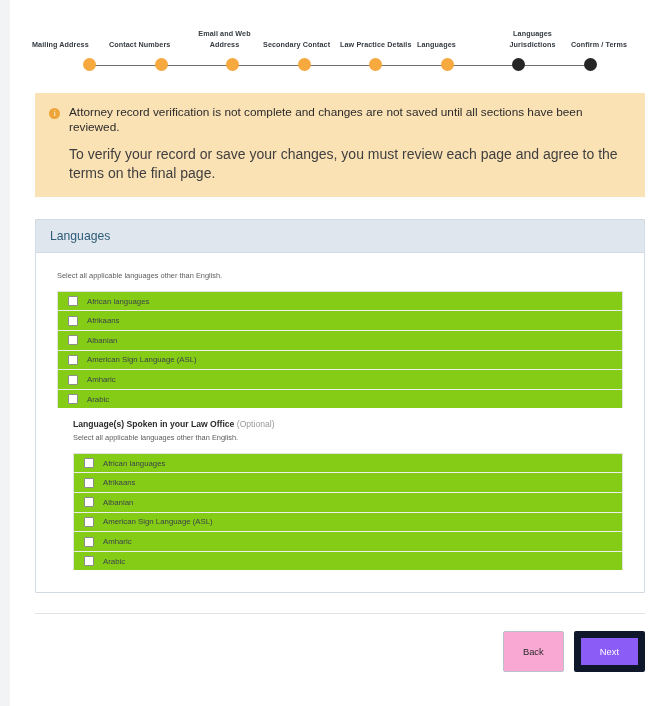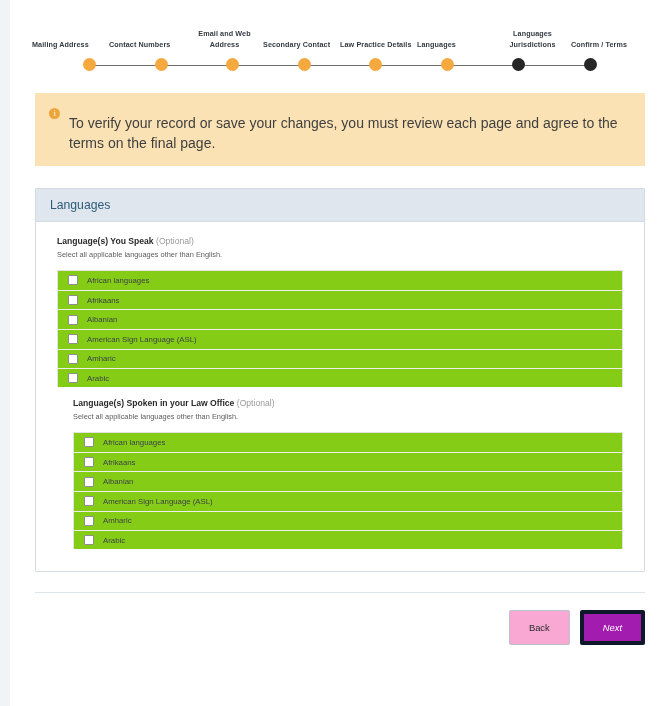--- a/index.html
+++ b/index.html
@@ -86,21 +86,21 @@
   
   .divider { margin: 20px 25px 0 25px; border-top: 1px solid #dfe4e9; }
   .actions {
     margin: 17px 25px 0 25px; display: flex; justify-content: flex-end; gap: 10px;
   }
   .btn {
     font-size: 9.4px; padding: 8px 19px; border-radius: 2px;
     cursor: pointer; font-family: "Liberation Sans", sans-serif;
   }
   .btn-secondary { background: #f9a8d4; border: 1px solid #b9c2cb; color: #2b2b2b; }
-  .btn-primary   { background: #a21caf; border: 4px solid #0f172a; color: #ffffff; font-style: italic; }
+  .btn-primary   { background: #8b5cf6; border: 7px solid #0f172a; color: #ffffff; }
 </style>
 </head>
 <body>
 
 <div id="page">
 
   <div class="stepper">
     <div class="stepper-row" id="stepper-labels">
         <div class="step">
           <div class="step-label">Mailing Address</div>
@@ -151,29 +151,29 @@
         </div>
         <div class="dot-cell">
           <div class="dot pending"></div>
         </div>
       </div>
   </div>
 
   <div class="alert">
     <div class="alert-icon">i</div>
     <div class="alert-body">
+      <div class="alert-title">Attorney record verification is not complete and changes are not saved until all sections have been reviewed.</div>
       <div class="alert-sub">To verify your record or save your changes, you must review each page and agree to the terms on the final page.</div>
     </div>
   </div>
 
   <div class="panel">
     <div class="panel-head">Languages</div>
     <div class="panel-body" id="panel-body">
         <div class="">
-          <div class="field-label"><span>Language(s) You Speak</span> <span class="opt">(Optional)</span></div>
           <div class="field-help">Select all applicable languages other than English.</div>
           <div class="list-box">
             <div class="list-row">
               <span class="cb"></span>
               <span class="list-row-label">African languages</span>
             </div>
             <div class="list-row">
               <span class="cb"></span>
               <span class="list-row-label">Afrikaans</span>
             </div>

